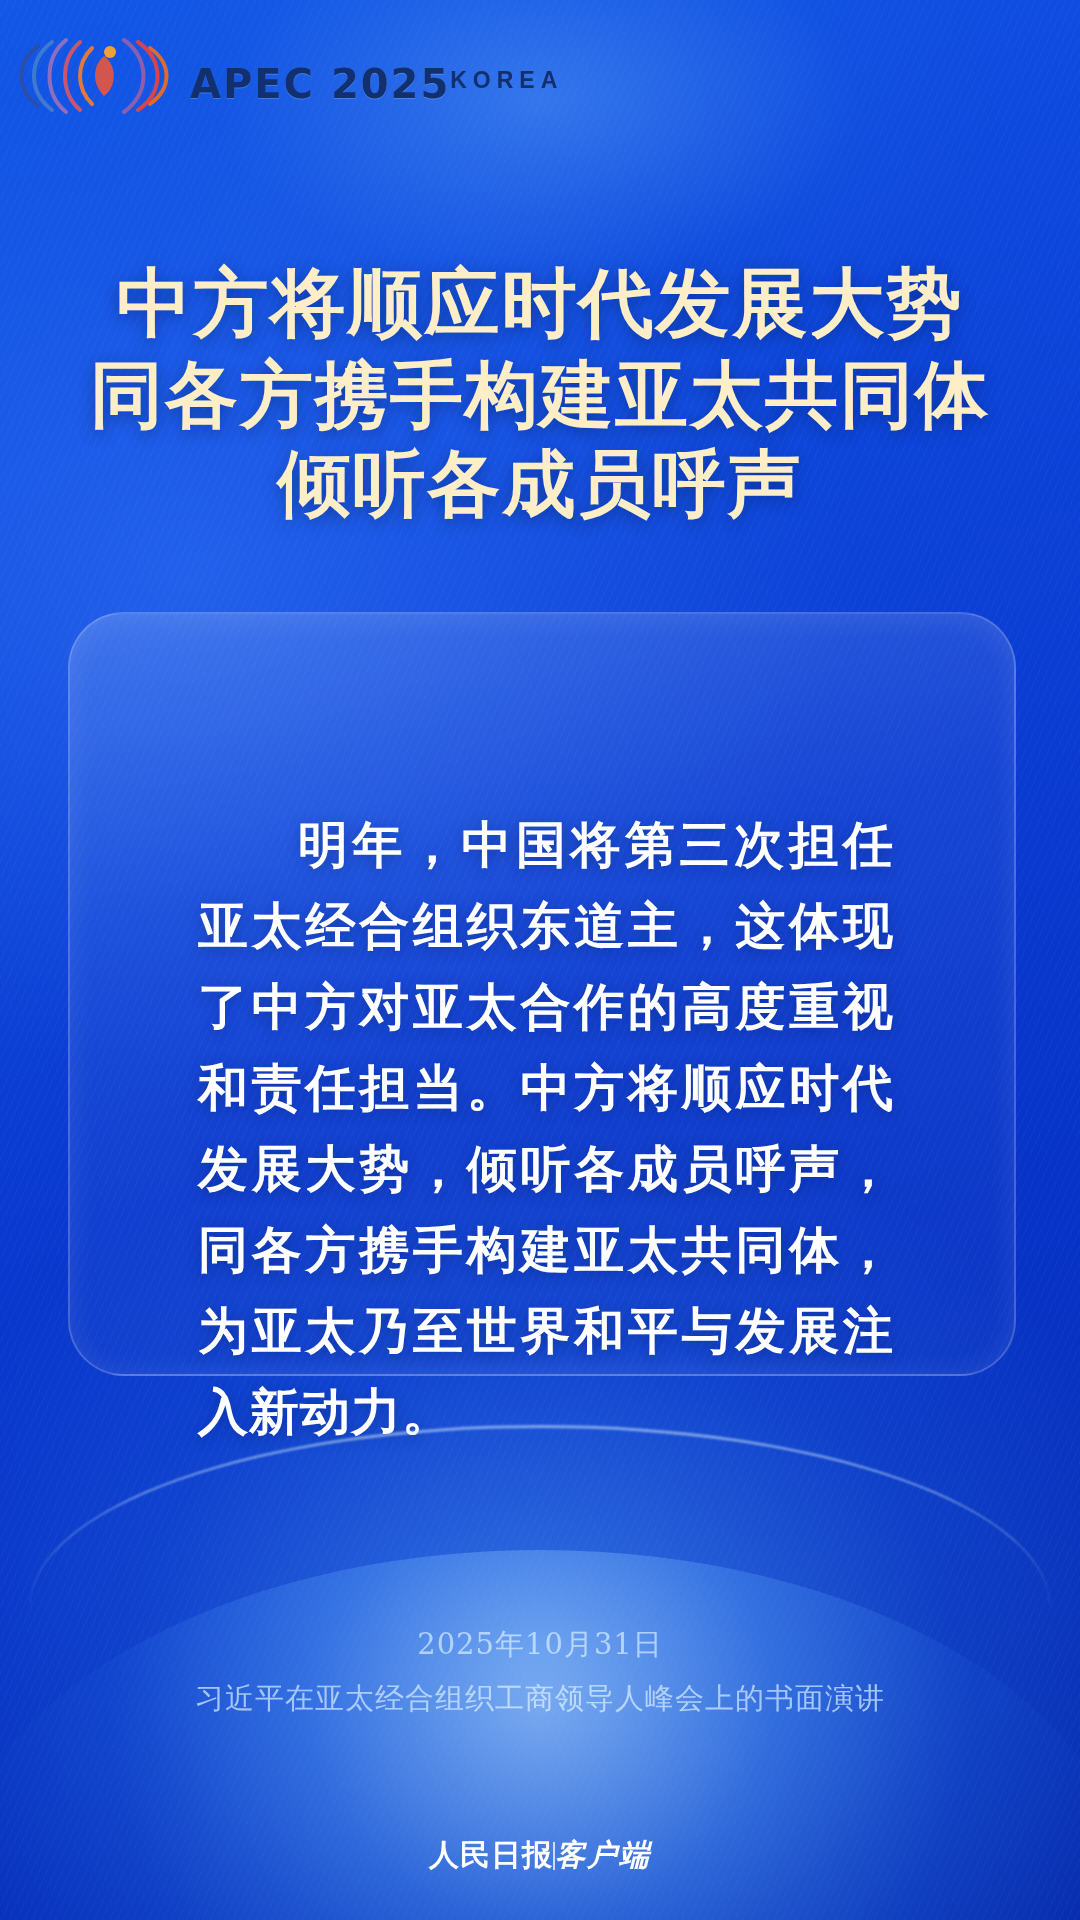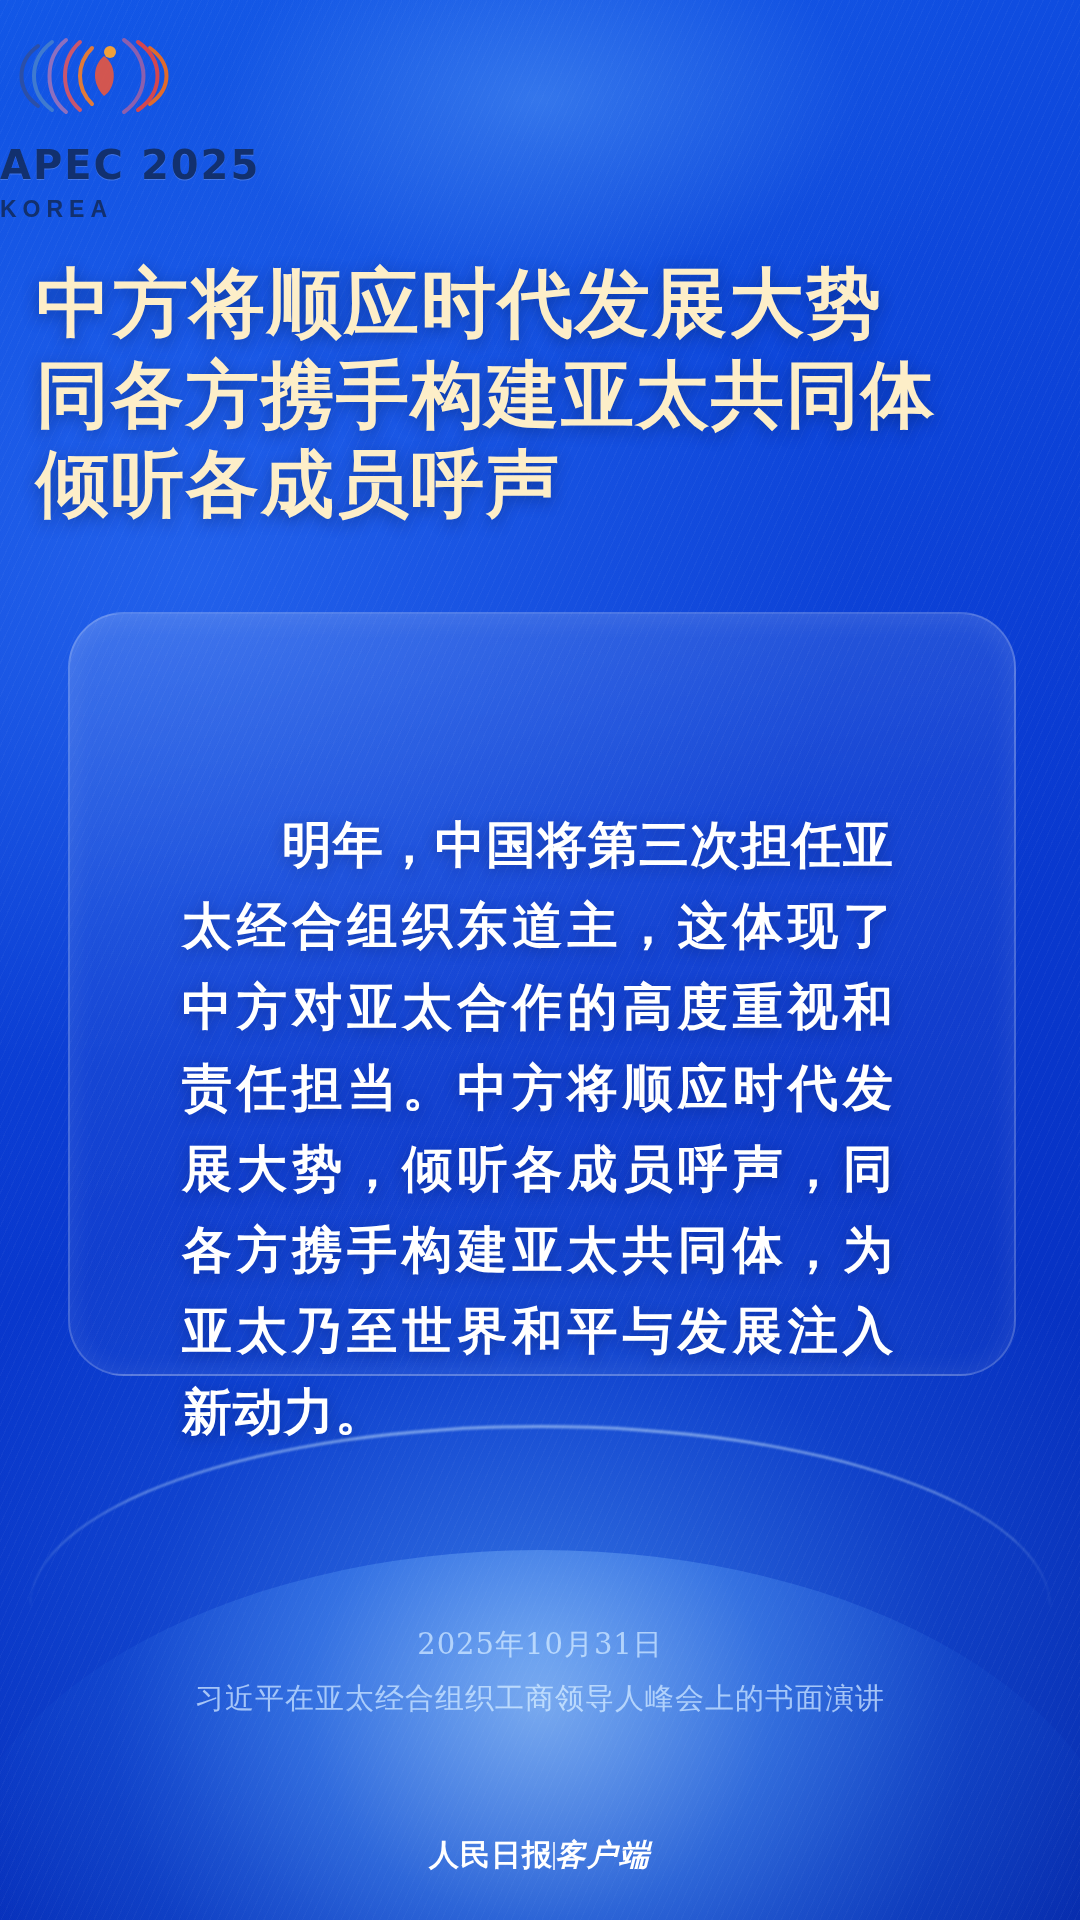--- a/index.html
+++ b/index.html
@@ -39,22 +39,22 @@
     width: 900px; height: 520px;
     background: radial-gradient(ellipse at center, rgba(120,190,255,0.35) 0%, rgba(40,110,230,0.10) 50%, rgba(0,0,0,0) 72%);
     pointer-events: none;
   }
 
   
   .logo-wrap {
     position: absolute;
     top: 26px; left: 0; right: 0;
     display: flex;
-    flex-direction: column;
-    align-items: flex-start;
+    flex-direction: row;
+    align-items: center;
   }
   .logo-mark { width: 190px; height: 100px; display:block; }
   .logo-text {
     margin-top: 16px;
     font-family: "DejaVu Sans", sans-serif;
     font-weight: 700;
     font-size: 40px;
     letter-spacing: 2px;
     color: #12306e;
     text-shadow: 0 1px 0 rgba(255,255,255,0.18);
@@ -66,21 +66,21 @@
     font-size: 23px;
     letter-spacing: 6px;
     color: #12306e;
   }
 
   
   .headline {
     position: absolute;
     top: 258px;
     left: 0; right: 0;
-    text-align: left;
+    text-align: center;
     padding: 0 36px;
     box-sizing: border-box;
   }
   .headline .ln {
     display: block;
     font-family: "DejaVu Sans", "Liberation Sans", sans-serif;
     font-weight: 700;
     color: #fdeec8;
     font-size: 75px;
     line-height: 1.22;
@@ -97,21 +97,21 @@
     top: 612px;
     width: 944px;
     height: 760px;
     border-radius: 56px;
     background: linear-gradient(170deg, rgba(255,255,255,0.14) 0%, rgba(255,255,255,0.05) 35%, rgba(255,255,255,0.02) 100%);
     border: 2px solid rgba(255,255,255,0.22);
     box-shadow: inset 0 2px 30px rgba(255,255,255,0.10);
   }
   .card-inner {
     position: absolute;
-    left: 112px;
+    left: 128px;
     right: 120px;
     top: 140px;
   }
   .quote {
     font-family: "DejaVu Serif", "Liberation Serif", serif;
     font-weight: 700;
     color: #ffffff;
     font-size: 50px;
     line-height: 1.62;
     letter-spacing: 1px;

